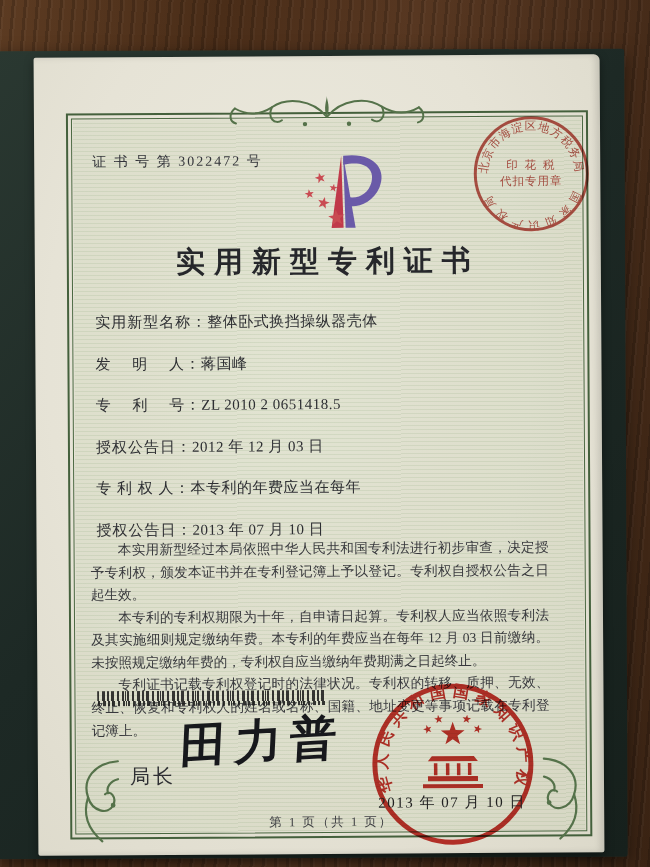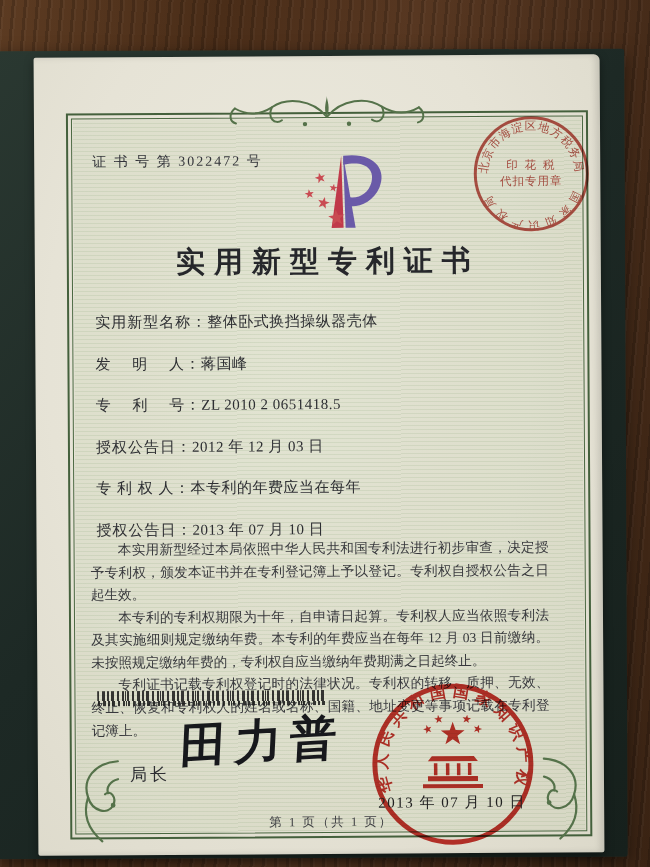--- a/index.html
+++ b/index.html
@@ -42,21 +42,21 @@
     font-size:15px;color:#2e2f33;letter-spacing:.5px;}
   .fields .row{white-space:nowrap;}
   .fields .lab{letter-spacing:1px;}
   .body-text{position:absolute;left:20px;top:424px;width:458px;
     font-size:13.6px;line-height:1.66;color:#38393d;text-align:justify;}
   .body-text p{margin:0;text-indent:2em;}
   .barcode{position:absolute;left:26px;top:576px;width:228px;height:15px;opacity:.88;
     background-image:
       repeating-linear-gradient(90deg,#1d1d1d 0 2px,rgba(0,0,0,0) 2px 5px),
       repeating-linear-gradient(90deg,#1d1d1d 0 1px,rgba(0,0,0,0) 1px 7px);}
-  .signer{position:absolute;left:58px;top:648px;font-size:17px;letter-spacing:3px;color:#2e2f33;}
+  .signer{position:absolute;left:58px;top:648px;font-size:20px;letter-spacing:3px;color:#2e2f33;}
   .signature{position:absolute;left:108px;top:596px;font-size:47px;font-weight:700;color:#17181c;
     transform:rotate(-3deg) skewX(-6deg);letter-spacing:8px;white-space:nowrap;}
   .main-seal{position:absolute;left:296px;top:566px;mix-blend-mode:multiply;opacity:.93;}
   .grant-date{position:absolute;left:306px;top:680px;font-size:15px;letter-spacing:1.5px;color:#222;z-index:5;}
   .footer{position:absolute;left:0;right:0;top:700px;text-align:center;font-size:12.5px;
     letter-spacing:2px;color:#3c3d41;}
   .seal-red{fill:#c5261f;}
   .seal-stroke{stroke:#c5261f;fill:none;}
   .tax-red{fill:#bb4a42;}
 </style>

